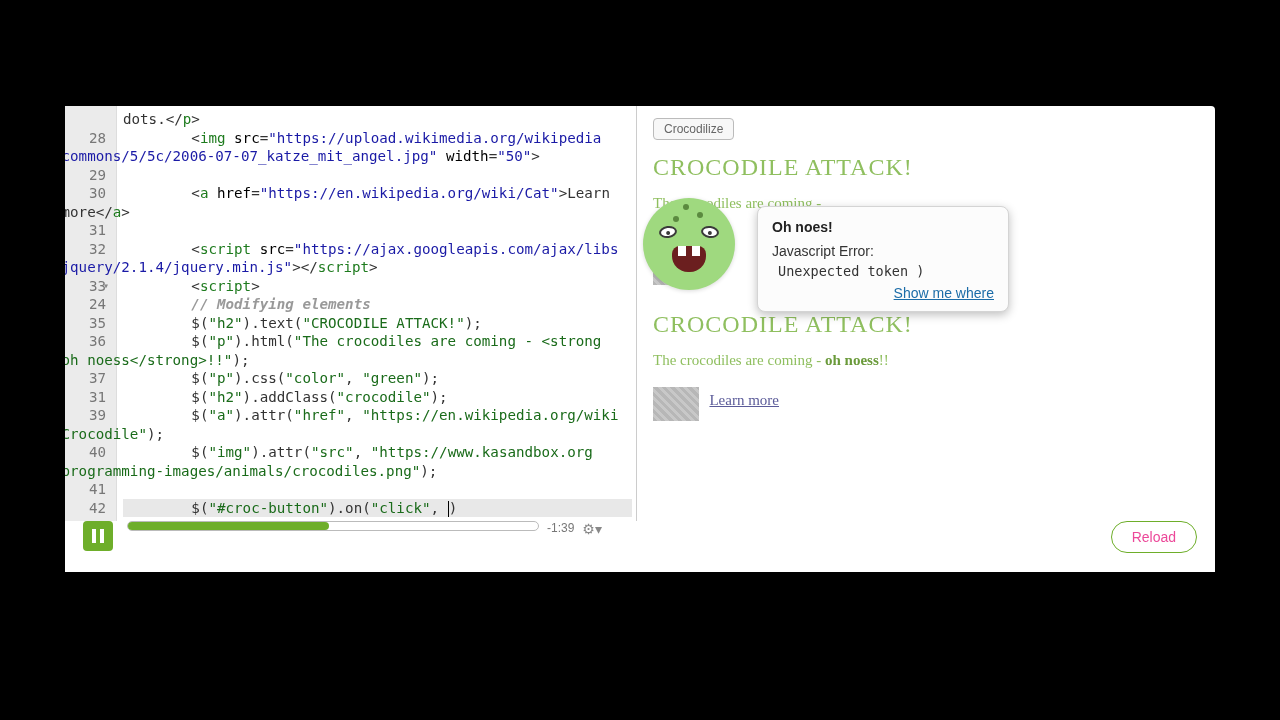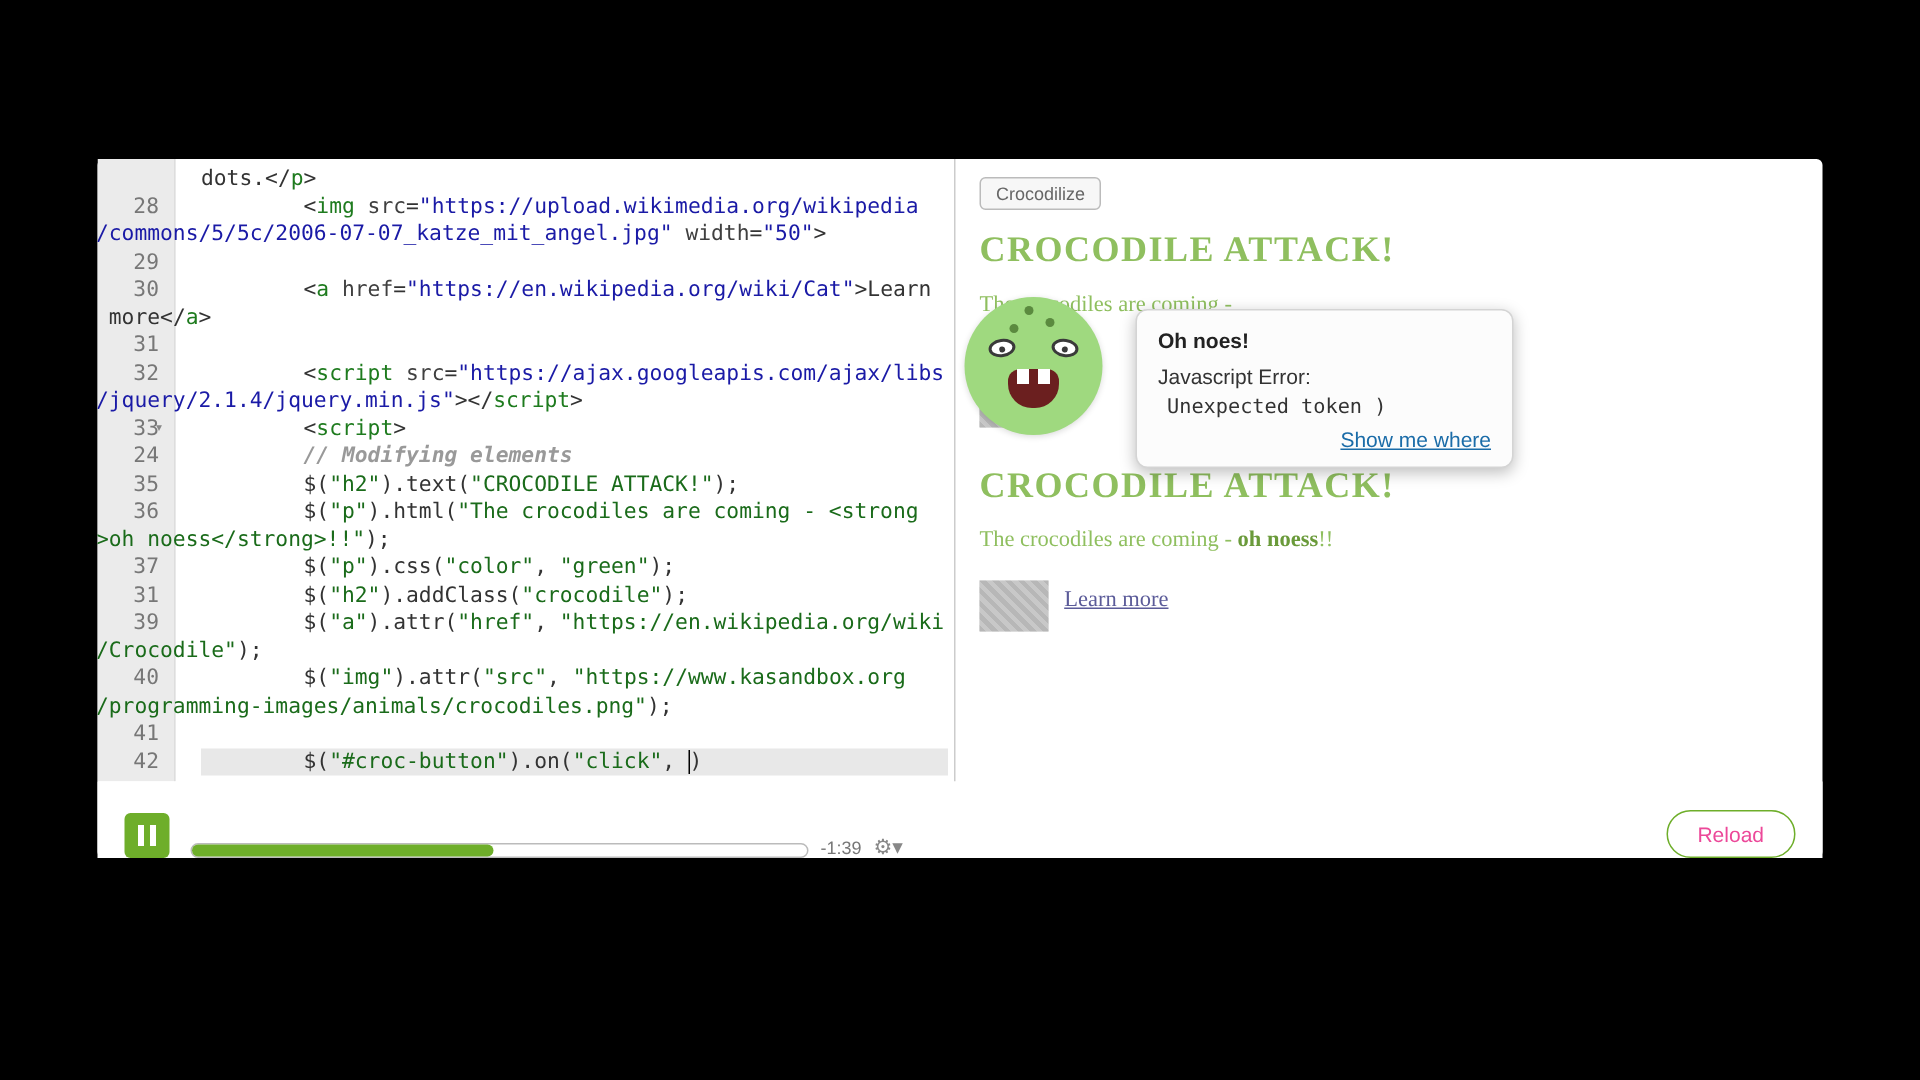--- a/index.html
+++ b/index.html
@@ -2,38 +2,38 @@
 <html><head>
 <meta charset="utf-8">
 <style>
   * { box-sizing: border-box; margin: 0; padding: 0; }
   html, body { width: 1280px; height: 720px; background: #000; font-family: Arial, sans-serif; overflow: hidden; }
   .stage { position: absolute; left: 65px; top: 106px; width: 1150px; height: 466px; background: #fff; border-radius: 4px; }
   .content { display: flex; height: 415px; }
   .editor { width: 572px; border-right: 1px solid #ccc; display: flex; font-family: Menlo, Monaco, Consolas, monospace; font-size: 14.2px; line-height: 18.5px; overflow: hidden; }
   .gutter { width: 52px; background: #ebebeb; color: #777; text-align: right; padding: 4px 10px 0 0; border-right: 1px solid #ddd; user-select: none; }
   .gutter div { height: 18.5px; }
-  .code { flex: 1; padding: 4px 4px 0 17px; position: relative; }
+  .code { flex: 1; padding: 4px 4px 0 6px; position: relative; }
   .code-line { height: 18.5px; white-space: pre; }
   .wrap-line { margin-left: -70px; }
   .fold { position: absolute; color: #888; font-size: 10px; }
   .active { background: #e8e8e8; display: inline-block; width: 100%; }
   .t-tag { color: #1e7b1e; }
-  .t-attr { color: #404040; text-align: right; }
+  .t-attr { color: #000000; text-align: right; }
   .t-str { color: #1a1aa6; }
   .t-str2 { color: #1a6b1a; }
   .t-cmt { color: #999; font-style: italic; font-weight: bold; }
   .t-txt { color: #333; }
   .t-pn { color: #333; }
   .t-fn { color: #333; }
   .cursor { display:inline-block; width:1px; height:16px; background:#000; vertical-align:middle; }
 
   .preview { flex: 1; padding: 12px 16px; position: relative; overflow: hidden; }
   .btn-croc { display: inline-block; border: 1px solid #bbb; border-radius: 4px; padding: 3px 10px; font-size: 12px; color: #666; background: #f7f7f7; cursor: pointer; }
-  .croc-h2 { font-family: Georgia, 'Times New Roman', serif; font-weight: bold; letter-spacing: 1px; color: #8fbf5f; font-size: 24px; margin-top: 14px; }
+  .croc-h2 { font-family: Georgia, 'Times New Roman', serif; font-weight: normal; letter-spacing: 1px; color: #8fbf5f; font-size: 24px; margin-top: 14px; }
   .croc-p { color: #8fbf5f; font-family: Georgia, serif; font-size: 15px; margin-top: 14px; }
   .croc-p strong { color: #6a9a3a; }
   .thumb { display: inline-block; width: 46px; height: 34px; background: #c4c4c4; vertical-align: middle; position: relative; margin-top: 8px; }
   .thumb::after { content:""; position:absolute; inset:0; background: repeating-linear-gradient(45deg,#aaa 0 3px,#ccc 3px 6px); opacity:.5; }
   .learn { font-family: Georgia, serif; font-size: 15px; color: #5b5b99; text-decoration: underline; margin-left: 6px; vertical-align: middle; }
 
   .ohnoes-char { position: absolute; left: 6px; top: 92px; width: 100px; height: 100px; }
   .face { width: 92px; height: 92px; border-radius: 50%; background: #9fd97f; position: relative; box-shadow: 0 1px 4px rgba(0,0,0,.15); }
   .eye { position:absolute; width:18px; height:12px; background:#fff; border:2px solid #3a3a3a; border-radius:50%; top:28px; }
   .eye.l { left:16px; transform:rotate(-8deg); } .eye.r { right:16px; transform:rotate(8deg); }
@@ -43,21 +43,21 @@
   .tooth.a{ left:6px; } .tooth.b{ right:6px; }
   .dot { position:absolute; width:6px; height:6px; background:#5b8a3f; border-radius:50%; }
   .dot.d1{top:6px;left:40px;} .dot.d2{top:14px;left:54px;} .dot.d3{top:18px;left:30px;}
 
   .err-box { position: absolute; left: 120px; top: 100px; width: 252px; background: #fcfcfc; border: 1px solid #d4d4d4; border-radius: 8px; box-shadow: 0 3px 10px rgba(0,0,0,.25); padding: 12px 14px 10px; }
   .err-title { font-size: 14px; font-weight: bold; color: #222; }
   .err-sub { font-size: 14px; color: #333; margin-top: 8px; }
   .err-code { font-family: Menlo, Monaco, monospace; font-size: 13.5px; color: #333; margin: 4px 0 4px 6px; }
   .err-link { display:block; text-align:right; color:#1b6ca8; font-size:14px; text-decoration:underline; margin-top:6px; cursor:pointer; }
 
-  .controls { position: absolute; left: 0; right: 0; bottom: 0; height: 51px; display:flex; align-items:flex-end; padding: 0 18px; background:#fff; }
+  .controls { position: absolute; left: 0; right: 0; bottom: 0; height: 51px; display:flex; align-items:flex-start; padding: 0 18px; background:#fff; }
   .pause { width: 30px; height: 30px; background:#6eae2a; border-radius:4px; display:flex; align-items:center; justify-content:center; cursor:pointer; }
   .pause span { display:inline-block; width:4px; height:14px; background:#fff; margin:0 2px; }
   .track { flex: 0 0 412px; height: 10px; border:1px solid #bbb; border-radius:5px; margin-left:14px; position:relative; background:#fff; }
   .prog { position:absolute; left:0; top:0; bottom:0; background:#6eae2a; border-radius:5px; }
   .time { font-size:12px; color:#777; margin-left:8px; }
   .gear { margin-left:8px; color:#888; cursor:pointer; font-size:14px; }
   .reload { margin-left:auto; border:1px solid #6eae2a; color:#ec4899; background:#fff; border-radius:18px; padding:7px 20px; font-size:14px; cursor:pointer; }
 </style>
 </head>
 <body>

